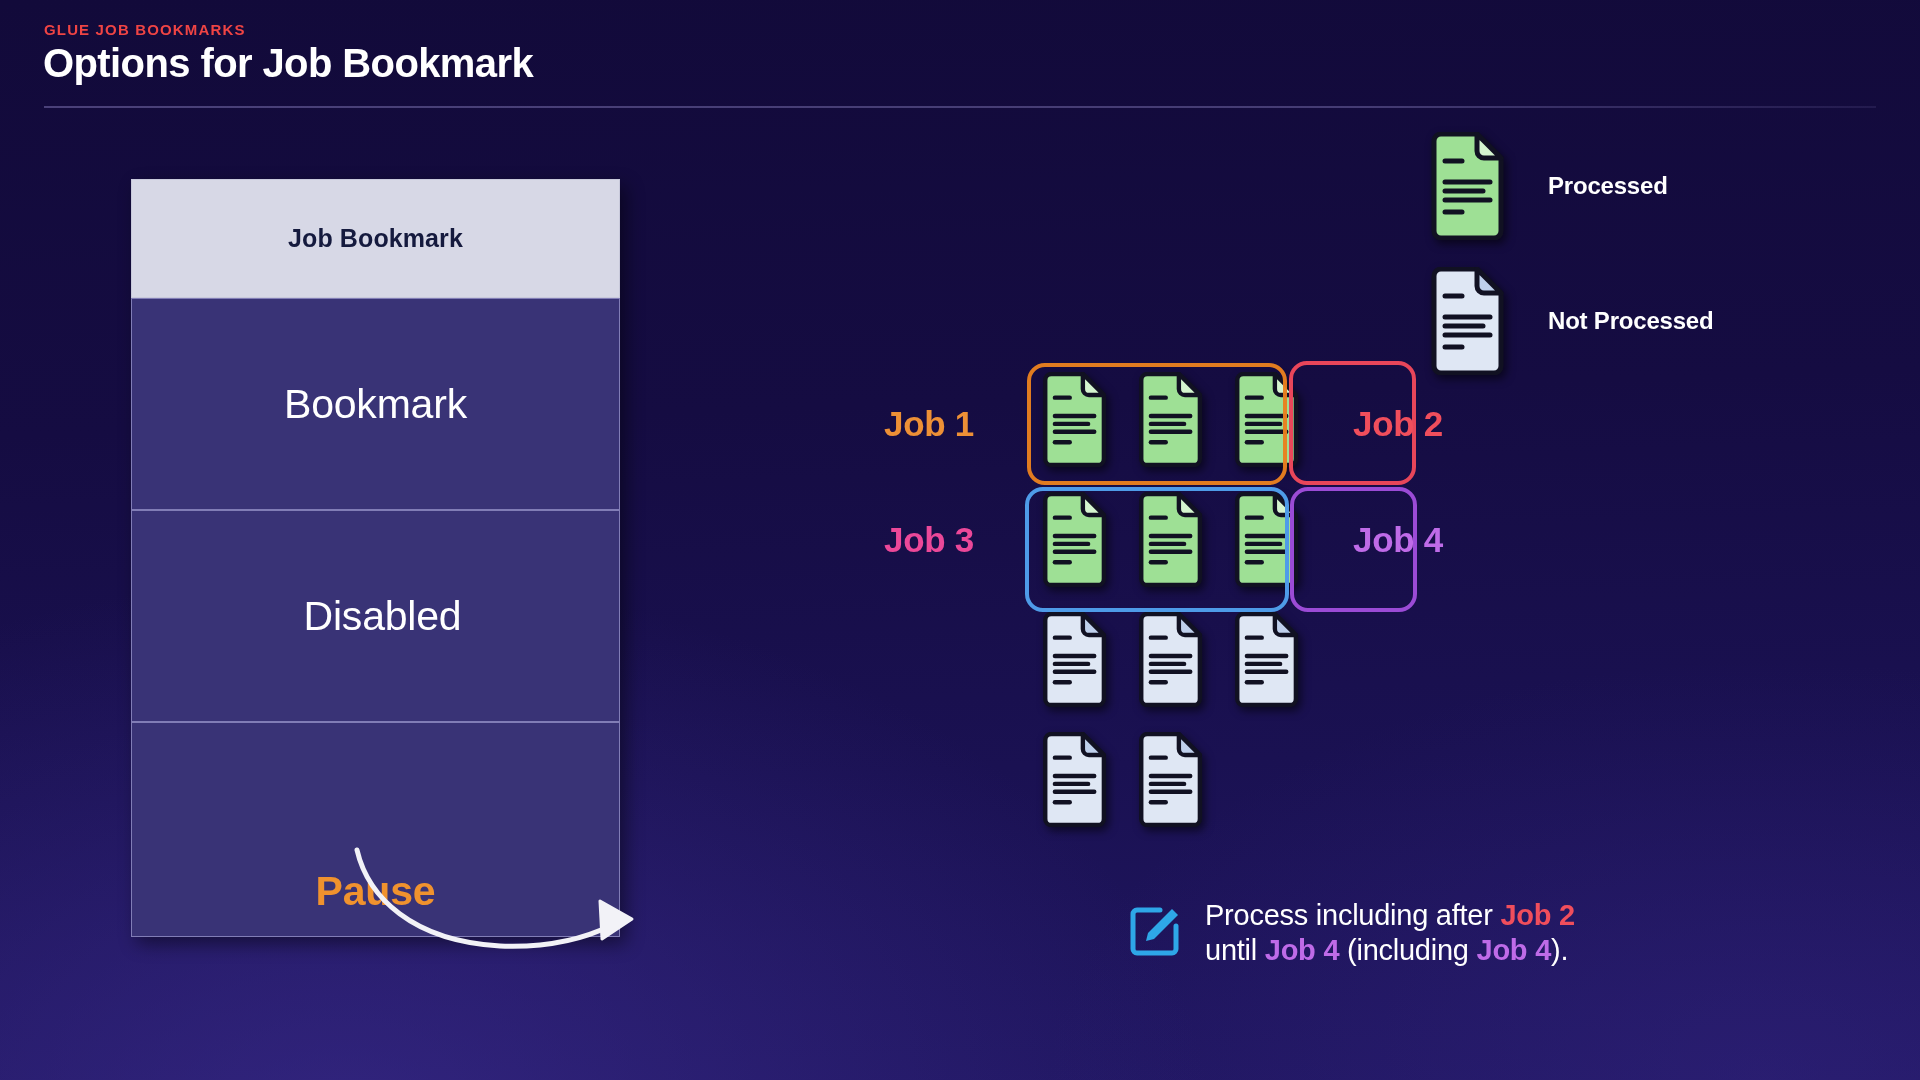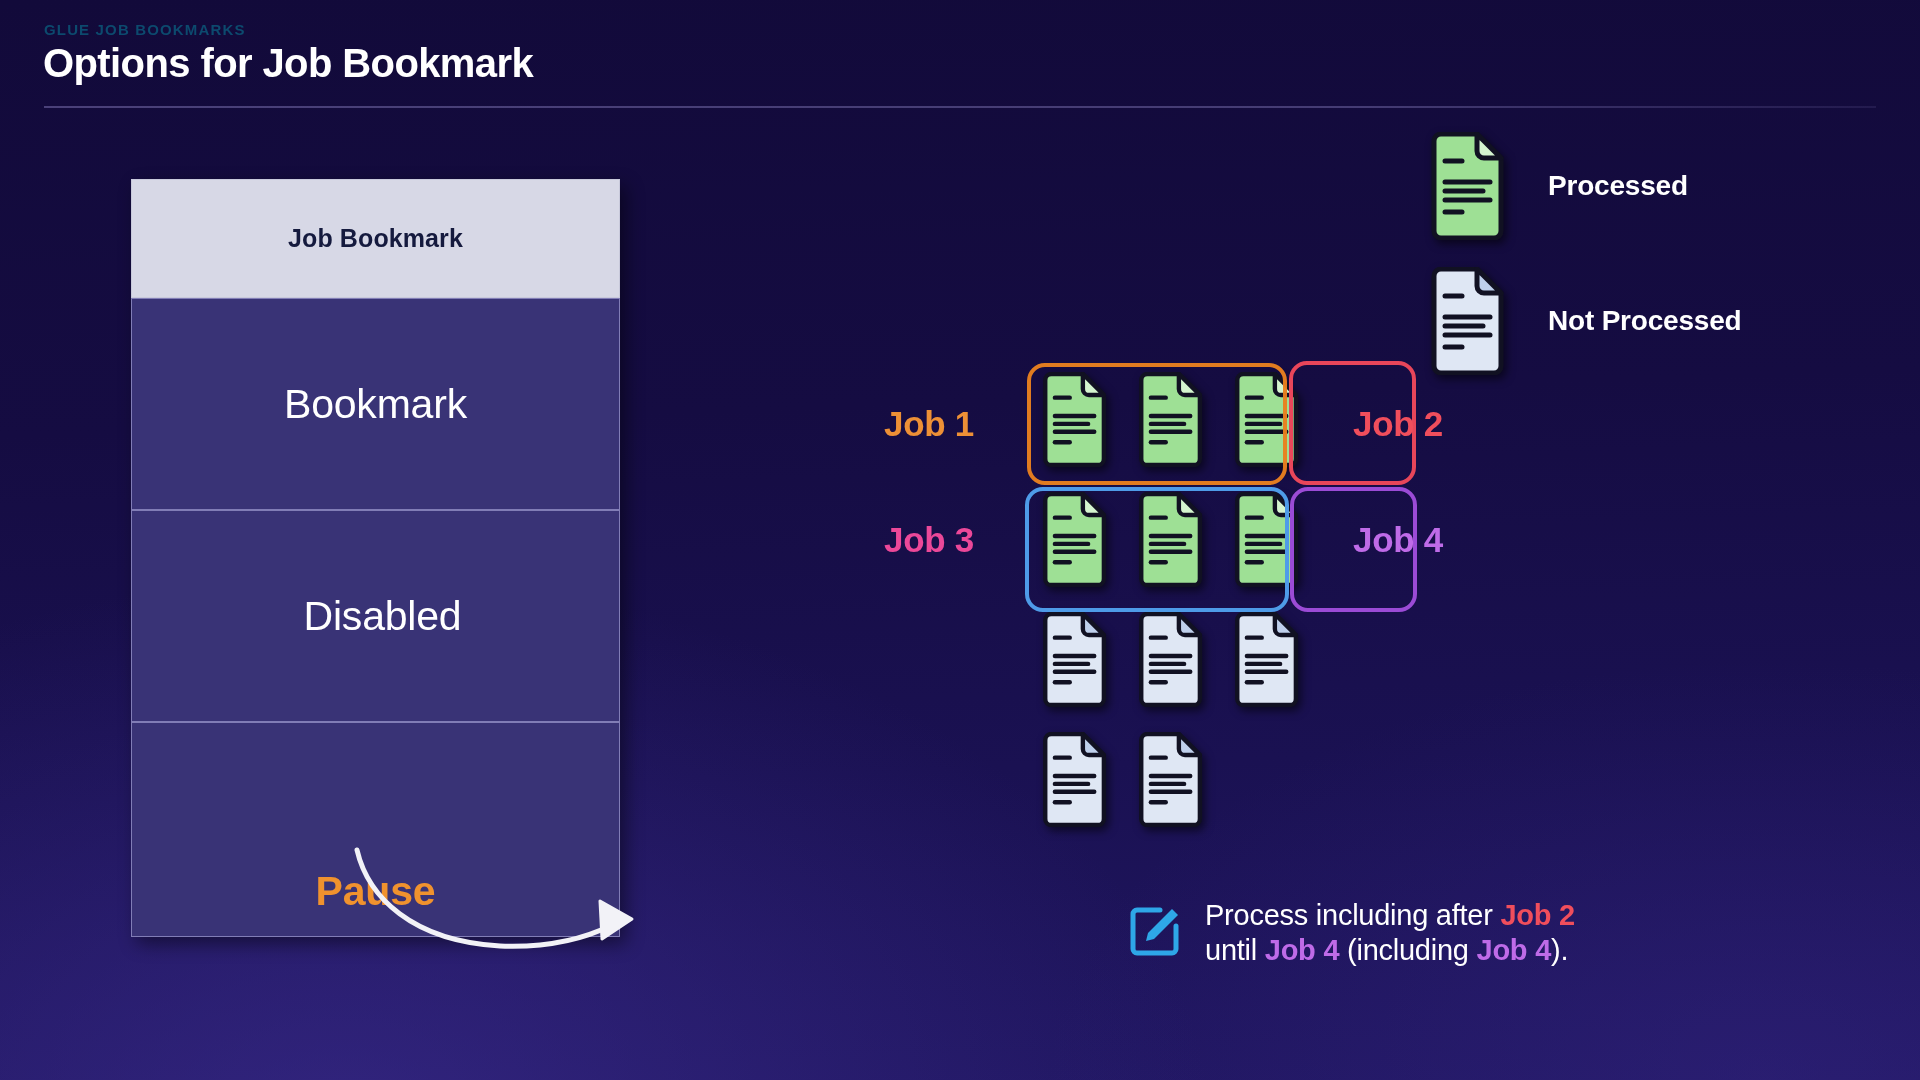--- a/index.html
+++ b/index.html
@@ -12,21 +12,21 @@
       linear-gradient(178deg, #120a3a 0%, #150c42 38%, #1a1152 70%, #211763 100%);
     color:#fff;
     position:relative;
   }
   #stage { position:absolute; left:0; top:0; width:1920px; height:1080px; }
 
   
   .kicker {
     position:absolute; left:44px; top:21px;
     font-size:15px; font-weight:700; letter-spacing:1.15px;
-    color:#0c4a6e; text-transform:uppercase;text-align:center;
+    color:#ef4444; text-transform:uppercase;text-align:center;
   }
   .page-title {
     position:absolute; left:43px; top:41px;
     font-size:40px; font-weight:700; letter-spacing:-0.6px; color:#ffffff;
   }
   .header-rule {
     position:absolute; left:44px; top:106px; width:1832px; height:2px;
     background:linear-gradient(90deg, rgba(150,140,205,0.42) 0%, rgba(150,140,205,0.38) 72%, rgba(150,140,205,0.12) 100%);
   }
 
@@ -53,21 +53,21 @@
                            position:relative; top:-21px; }
 
   
   .arrow-svg { position:absolute; left:350px; top:845px; width:290px; height:130px; }
 
   
   .legend { position:absolute; left:1428px; top:132px; }
   .legend-row { display:flex; align-items:center; height:108px; }
   .legend-row + .legend-row { margin-top:27px;justify-content:flex-end; }
   .legend-label {
-    margin-left:40px; font-size:28px; font-weight:700; color:#fff; letter-spacing:-0.2px;
+    margin-left:40px; font-size:24px; font-weight:700; color:#fff; letter-spacing:-0.2px;
     white-space:nowrap;
   }
 
   
   .doc { display:block; filter:drop-shadow(3px 4px 4px rgba(0,0,0,0.55)); }
 
   
   .doc-grid { position:absolute; left:1040px; top:372px; }
   .doc-cell { position:absolute; }
 

